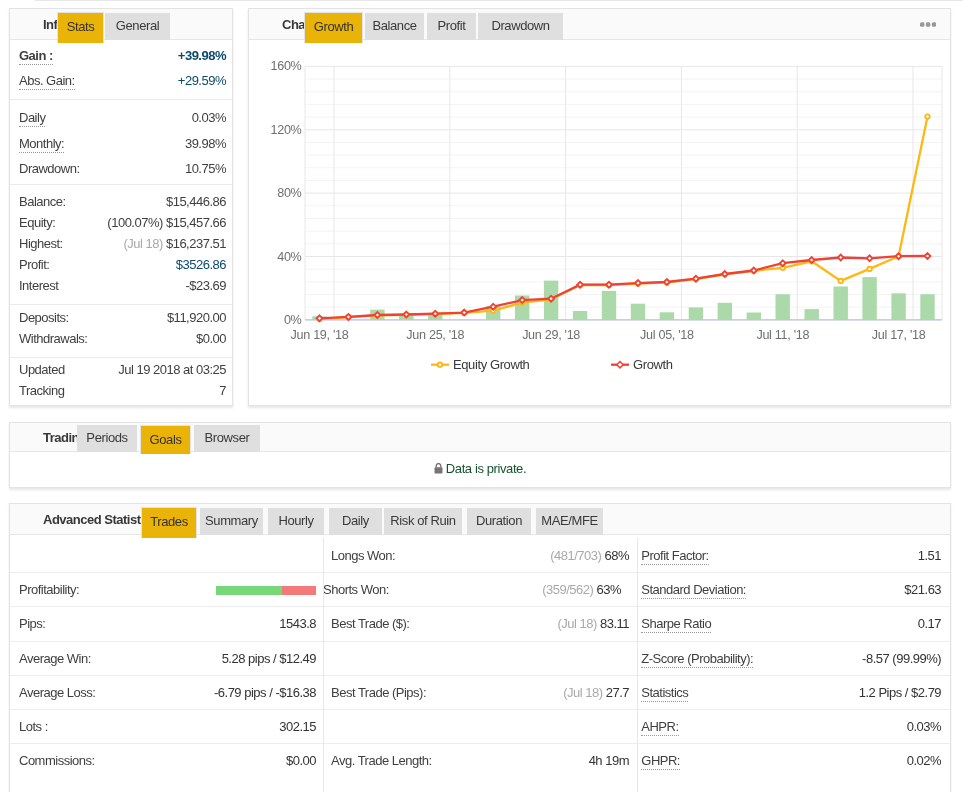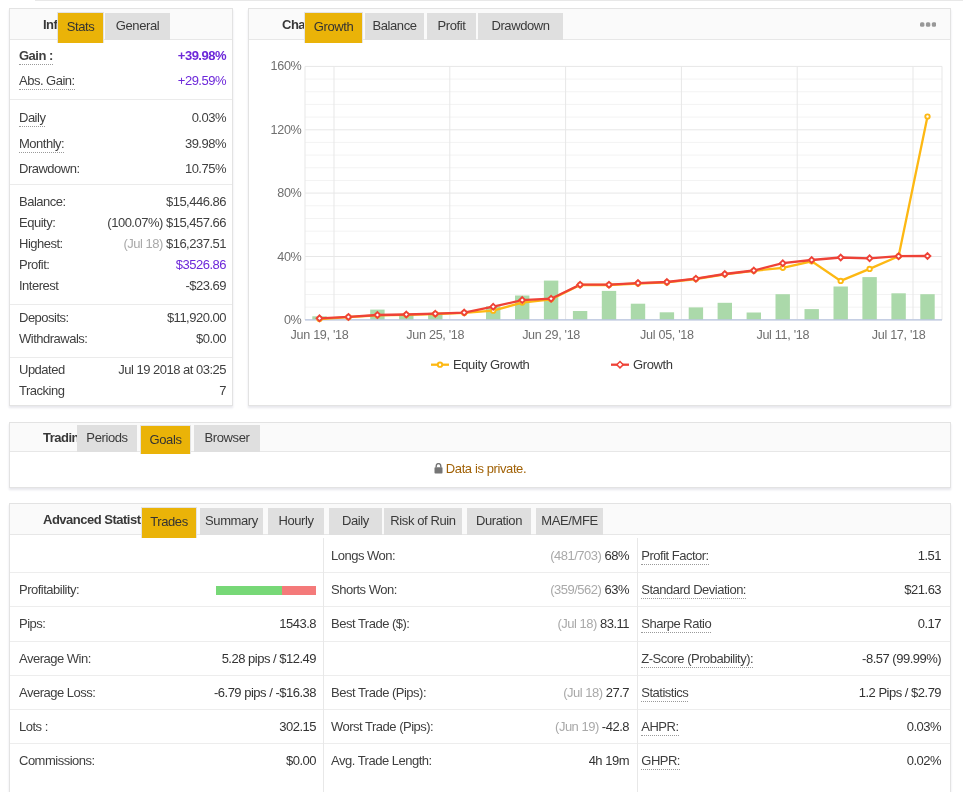--- a/index.html
+++ b/index.html
@@ -13,21 +13,21 @@
 .tab { position:absolute; top:4px; height:27px; background:#dfdfdf;
   border:none; font-size:13px; letter-spacing:-0.4px; color:#3a3a3a;
   text-align:center; line-height:26px; }
 .tab.active { top:3px; height:31px; background:#eab308; border:1px solid #e3e3e3;
   border-bottom:none; z-index:3; color:#333; line-height:27px; }
 
 .lprow { position:absolute; left:9px; right:6px; height:14px; }
 .ll { position:absolute; left:0; top:0; font-size:13px; letter-spacing:-0.5px; color:#3f3f3f; }
 .lv { position:absolute; right:0; top:0; font-size:13px; letter-spacing:-0.5px; color:#3f3f3f; }
 .du { border-bottom:1px dotted #9a9a9a; padding-bottom:1px; }
-.green { color:#6d28d9; }
+.green { color:#0c4a6e; }
 .gray { color:#a9a9a9; }
 .lsep { position:absolute; left:0; right:0; height:1px; background:#ebebeb; }
 
 .trow { position:absolute; height:34.1px; }
 .tl { position:absolute; left:9px; top:10px; font-size:13px; letter-spacing:-0.5px; color:#3f3f3f; }
 .tv { position:absolute; right:5px; top:10px; font-size:13px; letter-spacing:-0.5px; color:#333; }
 .tsep { position:absolute; left:0; right:0; height:1px; background:#ededed; }
 .tvd { position:absolute; top:34.2px; bottom:10px; width:1px; background:#e8e8e8; }
 .pbar { position:absolute; right:0; top:3.3px; width:100px; height:9.5px; }
 .pg { position:absolute; left:0; top:0; width:66px; height:9.5px; background:#77d877; }
@@ -236,21 +236,21 @@
 </svg>
 </div>
 
 <div class="panel" style="left:9px;top:422px;width:942px;height:66px">
   <div class="tabbar" style="height:29px">
     <span class="tablabel" style="top:7px">Trading</span>
     <div class="tab" style="left:67px;width:60px;top:2px">Periods</div>
     <div class="tab active" style="left:130px;width:51px;top:2px;height:29px">Goals</div>
     <div class="tab" style="left:184px;width:66px;top:2px">Browser</div>
   </div>
-  <div style="position:absolute;left:0;right:0;top:38px;text-align:center;font-size:13px;letter-spacing:-0.4px;color:#a16207">
+  <div style="position:absolute;left:0;right:0;top:38px;text-align:center;font-size:13px;letter-spacing:-0.4px;color:#14532d">
     <svg width="9" height="11" viewBox="0 0 9 11" style="vertical-align:-1px;margin-right:3px">
         <rect x="0.5" y="4.2" width="8" height="6.3" rx="0.8" fill="#757575"></rect>
         <path d="M2.2 4.5 V2.9 a2.3 2.3 0 0 1 4.6 0 V4.5" fill="none" stroke="#757575" stroke-width="1.4"></path>
       </svg>Data is private.
   </div>
 </div>
 
 <div class="panel" style="left:9px;top:503px;width:942px;height:300px">
   <div class="tabbar">
     <span class="tablabel">Advanced Statistics</span>
@@ -272,21 +272,21 @@
     </div>
 <div class="trow" style="left:0px;top:68.3px;width:311px">
       <span class="tl">Profitability:</span>
       <span class="tv">
         <span class="pbar">
           <span class="pg"></span>
           <span class="pr"></span>
         </span>
       </span>
     </div>
-<div class="trow" style="left:312px;top:68.3px;width:312px">
+<div class="trow" style="left:304px;top:68.3px;width:312px">
       <span class="tl">Shorts Won:</span>
       <span class="tv"><span class="gray">(359/562)</span> 63%</span>
     </div>
 <div class="trow" style="left:622.3px;top:68.3px;width:313.8px">
       <span class="tl du">Standard Deviation:</span>
       <span class="tv">$21.63</span>
     </div>
 <div class="tsep" style="top:68.3px"></div>
 <div class="trow" style="left:0px;top:102.4px;width:311px">
       <span class="tl">Pips:</span>
@@ -320,24 +320,20 @@
     </div>
 <div class="trow" style="left:622.3px;top:170.6px;width:313.8px">
       <span class="tl du">Statistics</span>
       <span class="tv">1.2 Pips / $2.79</span>
     </div>
 <div class="tsep" style="top:170.6px"></div>
 <div class="trow" style="left:0px;top:204.7px;width:311px">
       <span class="tl">Lots :</span>
       <span class="tv">302.15</span>
     </div>
-<div class="trow" style="left:312px;top:204.7px;width:312px">
-      <span class="tl">Worst Trade (Pips):</span>
-      <span class="tv"><span class="gray">(Jun 19)</span> -42.8</span>
-    </div>
 <div class="trow" style="left:622.3px;top:204.7px;width:313.8px">
       <span class="tl du">AHPR:</span>
       <span class="tv">0.03%</span>
     </div>
 <div class="tsep" style="top:204.7px"></div>
 <div class="trow" style="left:0px;top:238.8px;width:311px">
       <span class="tl">Commissions:</span>
       <span class="tv">$0.00</span>
     </div>
 <div class="trow" style="left:312px;top:238.8px;width:312px">

